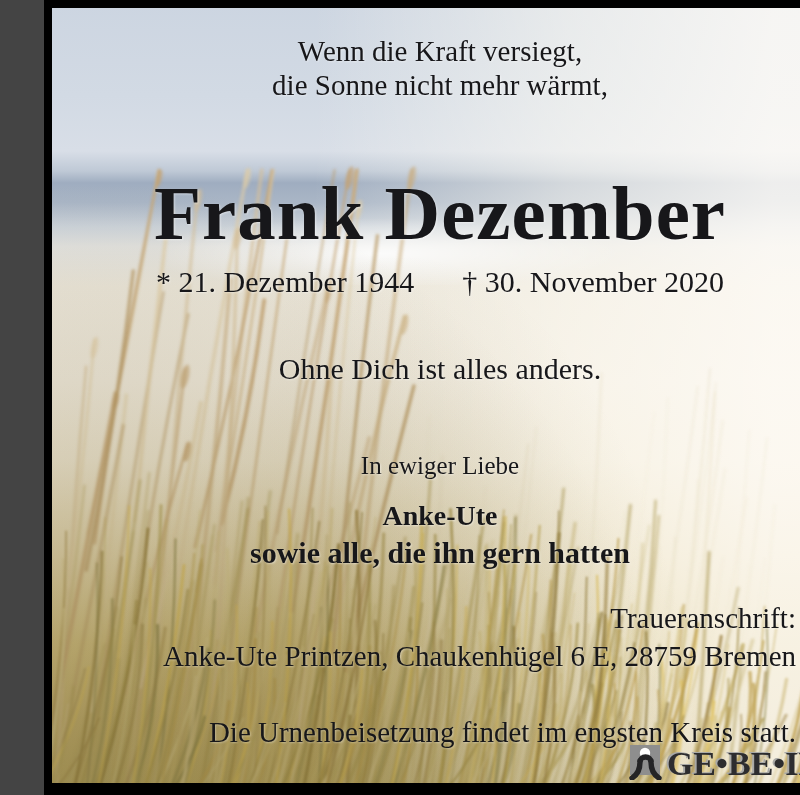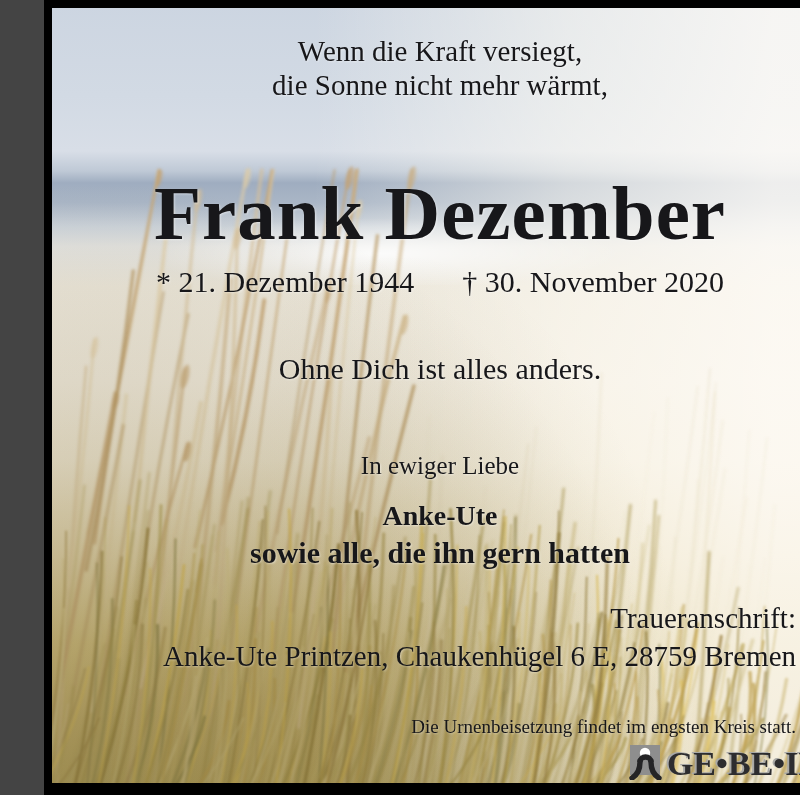--- a/index.html
+++ b/index.html
@@ -55,21 +55,21 @@
   #quote-block{top:34px;font-size:29px;line-height:34px;}
   #deceased-name{top:172px;font-size:77px;font-weight:700;line-height:82px;letter-spacing:1px;}
   #dates-row{top:265px;font-size:30px;display:flex;justify-content:center;gap:48px;}
   #mourning-block{top:350px;font-size:30px;line-height:37px;}
   #closing-line{top:452px;font-size:25px;}
   #mourner-name{top:500px;font-size:28px;font-weight:700;}
   #mourner-additional{top:536px;font-size:30px;font-weight:700;}
   .left-txt{position:absolute;left:40px;right:40px;text-align:right;
             text-shadow:1px 1px 2px rgba(255,255,255,.35);}
   #address-block{top:599px;font-size:29px;line-height:38px;}
-  #funeral-note{top:716px;font-size:19px;}
+  #funeral-note{top:716px;font-size:29px;}
 
   #publisher-logo{
     position:absolute;right:13px;bottom:15px;
     display:flex;align-items:flex-end;gap:5px;
   }
   #logo-text{
     font-size:34px;font-weight:700;line-height:32px;letter-spacing:0px;
     color:#2d2d2f;
     text-shadow:-2px -1px 0 #a9a9a6;
     text-align:center;

